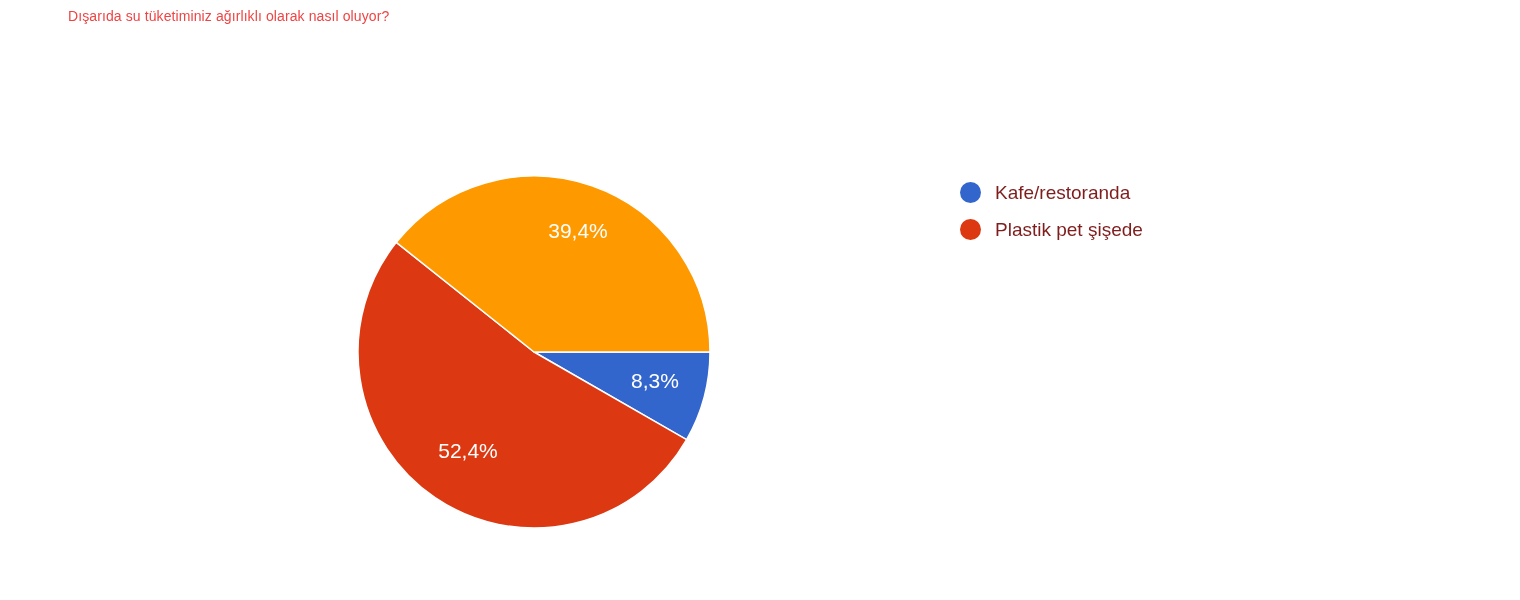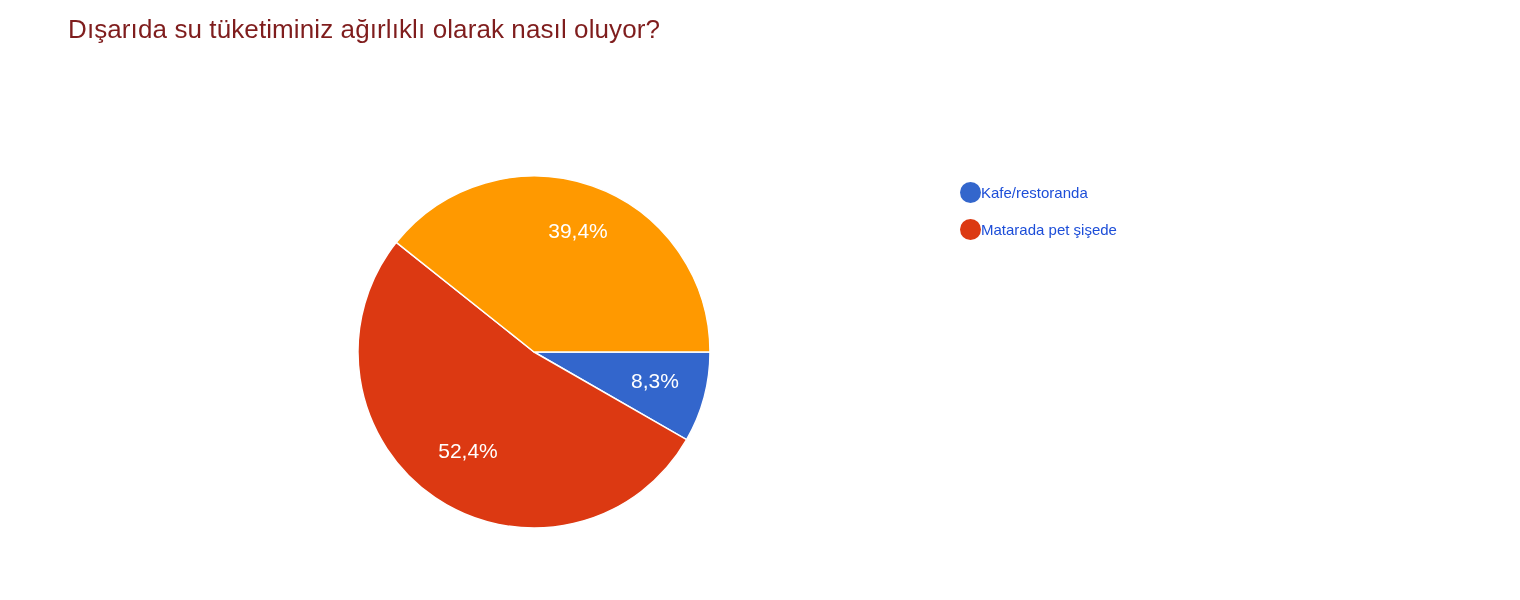--- a/index.html
+++ b/index.html
@@ -20,24 +20,24 @@
     position: absolute;
     left: 0;
     top: 0;
     width: 1520px;
     height: 600px;
   }
 
   #chart-title {
     position: absolute;
     left: 68px;
-    top: 14px;
-    font-size: 26px;
+    top: 8px;
+    font-size: 14px;
     font-weight: 400;
-    color: #7f1d1d;
+    color: #ef4444;
     letter-spacing: 0.1px;
     white-space: nowrap;
   }
 
   #pie-area {
     position: absolute;
     left: 330px;
     top: 148px;
     width: 410px;
     height: 410px;
@@ -71,22 +71,23 @@
   }
 
   .legend-swatch {
     width: 21px;
     height: 21px;
     border-radius: 50%;
     flex: 0 0 auto;
   }
 
   .legend-label {
-    font-size: 15px;
-    color: #1d4ed8;
+    margin-left: 14px;
+    font-size: 19px;
+    color: #7f1d1d;
     white-space: nowrap;
     line-height: 21px;
   }
 </style>
 </head>
 <body>
 
 <div id="chart-root">
 
   <div id="chart-title">Dışarıda su tüketiminiz ağırlıklı olarak nasıl oluyor?</div>
@@ -106,17 +107,17 @@
     </svg>
   </div>
 
   <div id="legend">
     <div class="legend-item">
       <span class="legend-swatch" style="background-color: rgb(51, 102, 204);"></span>
       <span class="legend-label">Kafe/restoranda</span>
     </div>
     <div class="legend-item">
       <span class="legend-swatch" style="background-color: rgb(220, 57, 18);"></span>
-      <span class="legend-label">Matarada pet şişede</span>
+      <span class="legend-label">Plastik pet şişede</span>
     </div>
   </div>
 
 </div>
 
 </body></html>

